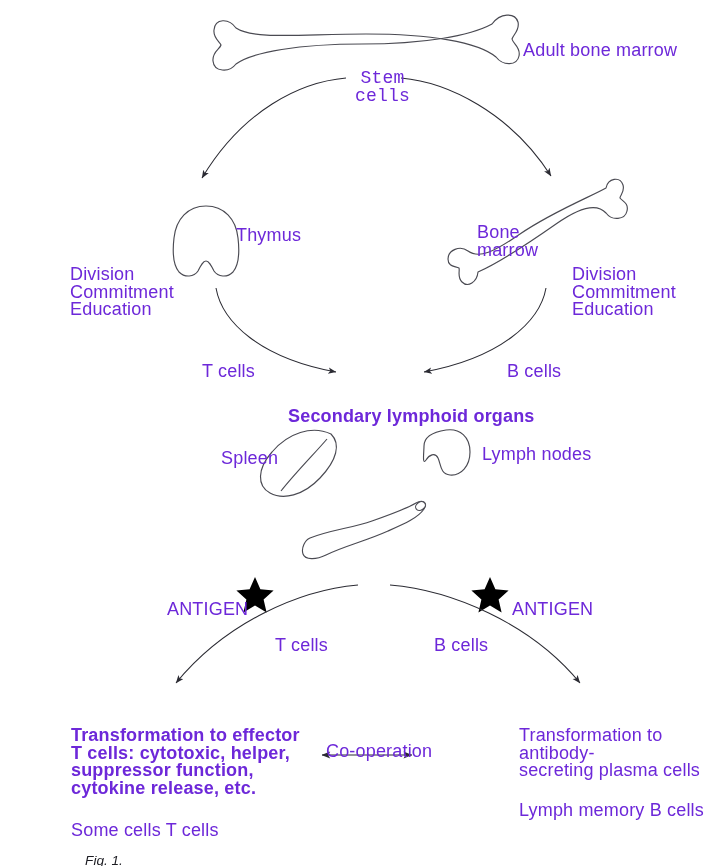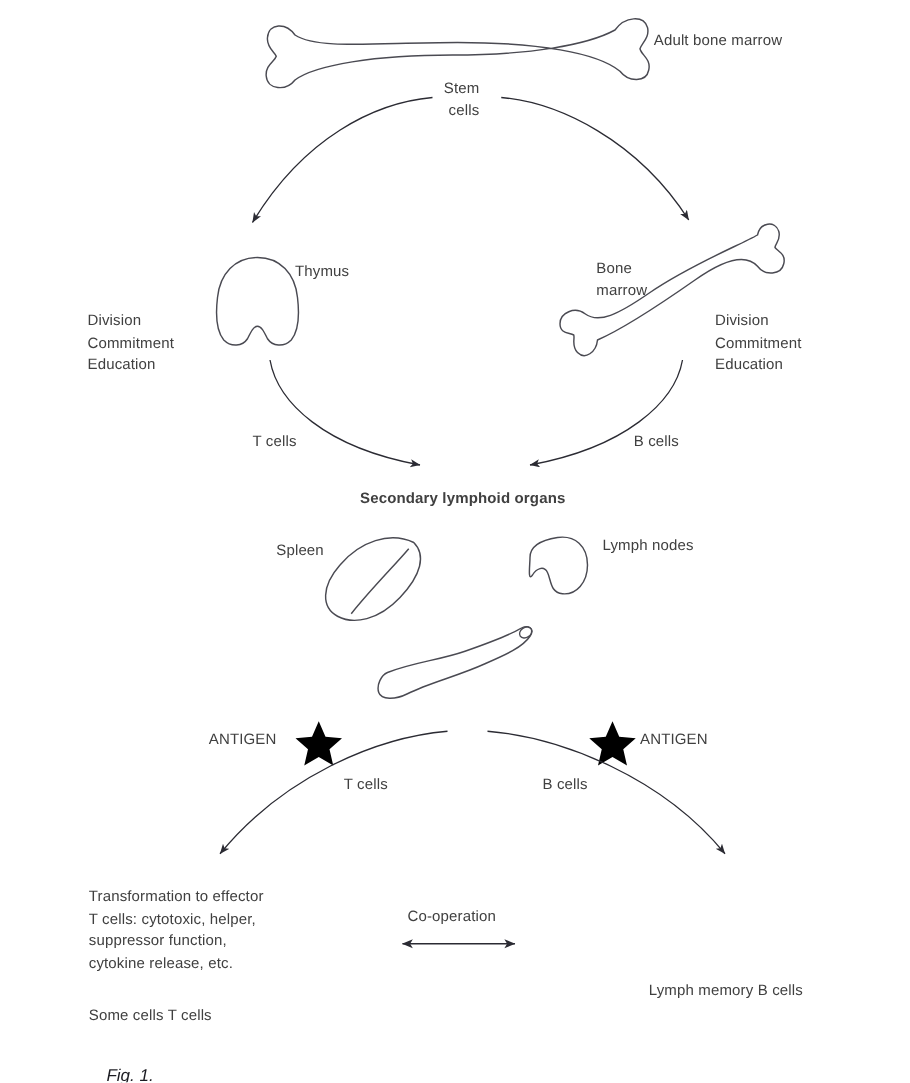--- a/index.html
+++ b/index.html
@@ -19,25 +19,26 @@
   #diagram-svg {
     position: absolute;
     left: 0;
     top: 0;
     width: 728px;
     height: 866px;
   }
   .lbl {
     position: absolute;
     font-family: "Liberation Sans", sans-serif;
-    font-size: 12px;
+    font-size: 18px;
     line-height: 17.5px;
-    color: #404040;
+    color: #6d28d9;
     white-space: pre;
     letter-spacing: 0.01em;
+    margin-top: 18px;
   }
   .lbl.multi { white-space: pre-line; }
   .caption {
     position: absolute;
     font-family: "Liberation Sans", sans-serif;
     font-style: italic;
     font-size: 13.6px;
     color: #1c1c22;
     white-space: pre;
   }
@@ -149,21 +150,21 @@
     </g>
 
     <path d="M358,585 C300,590 226,622 176,683" fill="none" stroke="#2b2b33" stroke-width="1.05" marker-end="url(#arrowhead)"></path>
     <path d="M390,585 C450,590 530,622 580,683" fill="none" stroke="#2b2b33" stroke-width="1.05" marker-end="url(#arrowhead)"></path>
 
     <line x1="322" y1="755" x2="412" y2="755" stroke="#2b2b33" stroke-width="1.15" marker-start="url(#arrowhead-start)" marker-end="url(#arrowhead)"></line>
   </svg>
 
   <div class="lbl" style="left:523px; top:24px;">Adult bone marrow</div>
 
-  <div class="lbl multi" style="left:355px; top:62px; text-align:right;">Stem
+  <div class="lbl multi" style="left:355px; top:52px; text-align:center;font-family:Liberation Mono, monospace;">Stem
 cells</div>
 
   <div class="lbl" style="left:236px; top:209px;">Thymus</div>
 
   <div class="lbl multi" style="left:477px; top:206px;">Bone
 marrow</div>
 
   <div class="lbl multi" style="left:70px; top:248px;">Division
 Commitment
 Education</div>
@@ -184,29 +185,31 @@
 
 
   <div class="lbl" style="left:167px; top:583px;">ANTIGEN</div>
 
   <div class="lbl" style="left:512px; top:583px;">ANTIGEN</div>
 
   <div class="lbl" style="left:275px; top:619px;">T cells</div>
 
   <div class="lbl" style="left:434px; top:619px;">B cells</div>
 
-  <div class="lbl multi" style="left:71px; top:709px;">Transformation to effector
+  <div class="lbl multi" style="left:71px; top:709px;font-weight:bold;">Transformation to effector
 T cells: cytotoxic, helper,
 suppressor function,
 cytokine release, etc.</div>
 
   <div class="lbl" style="left:71px; top:804px;">Some cells T cells</div>
 
   <div class="lbl" style="left:326px; top:725px;">Co-operation</div>
 
+  <div class="lbl multi" style="left:519px; top:709px;">Transformation to antibody-
+secreting plasma cells</div>
 
   <div class="lbl" style="left:519px; top:784px;">Lymph memory B cells</div>
 
   <div class="caption" style="left:70px; top:838px;">
     <span class="fignum">Fig. 1.</span>
     <span style="display:inline-block;width:18px;"></span>
     
   </div>
 
 </div>

